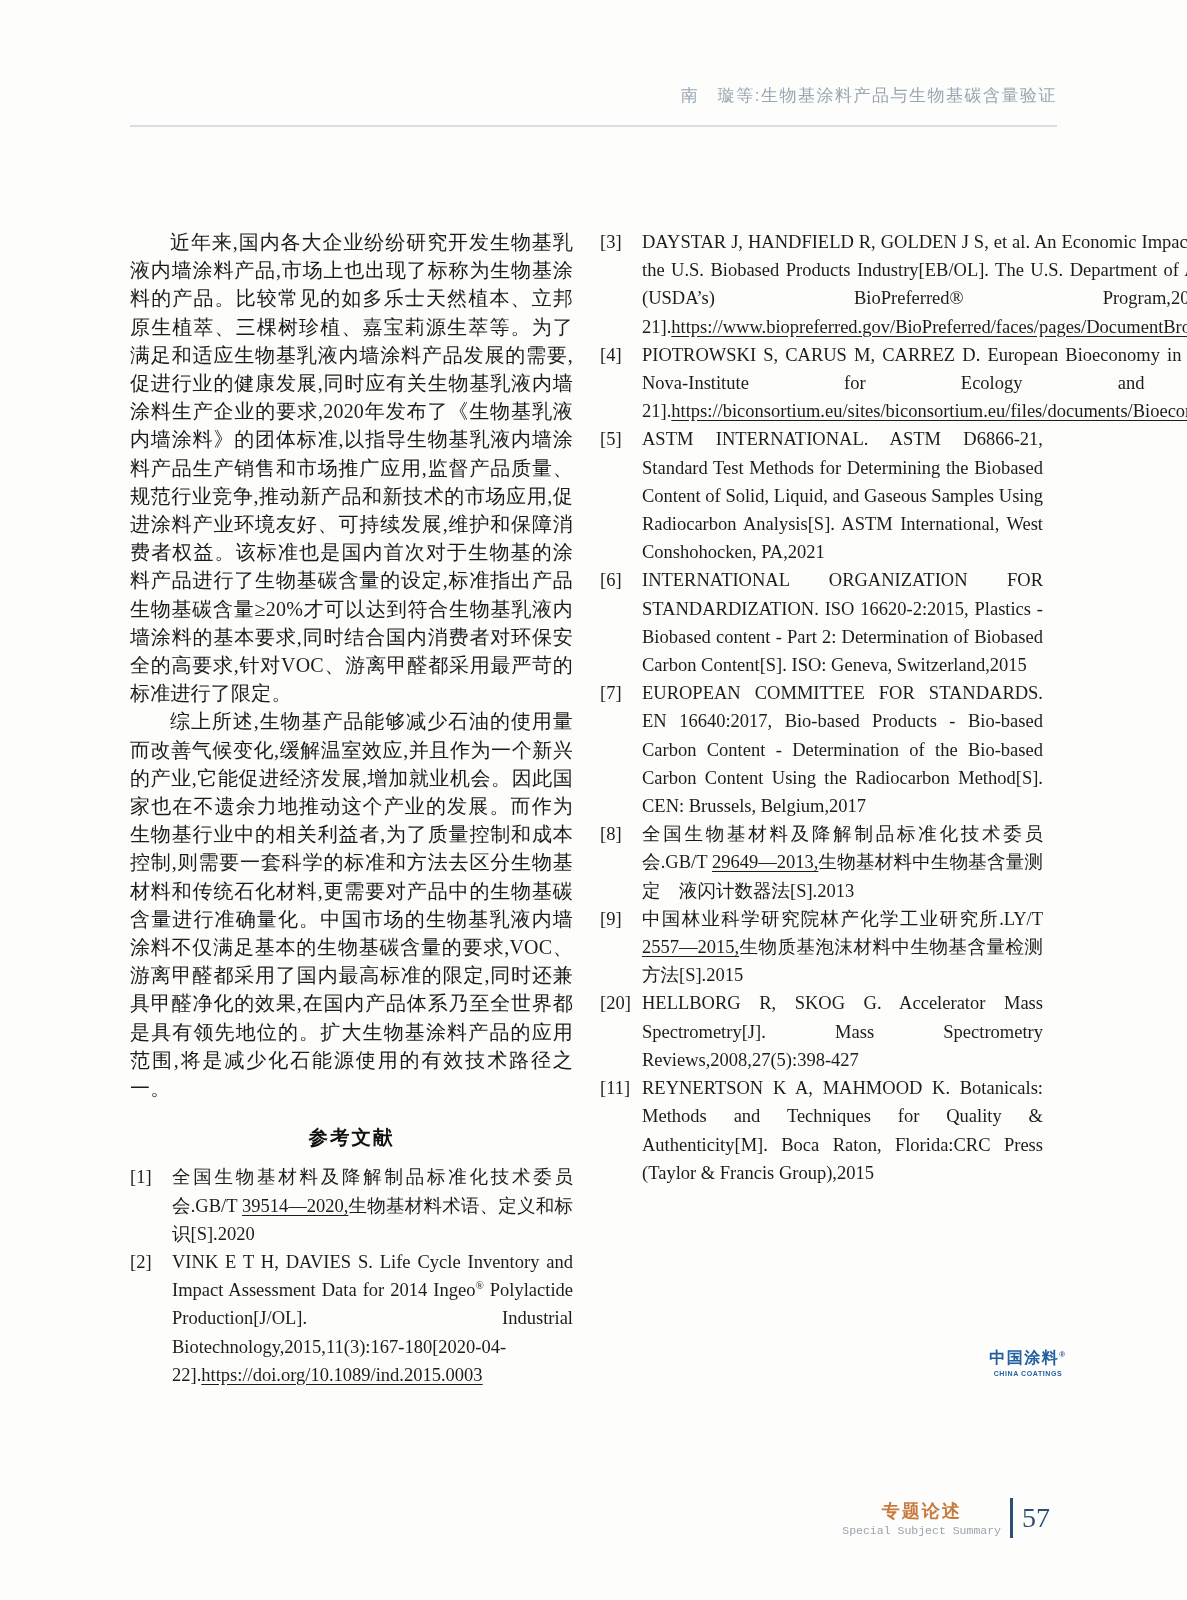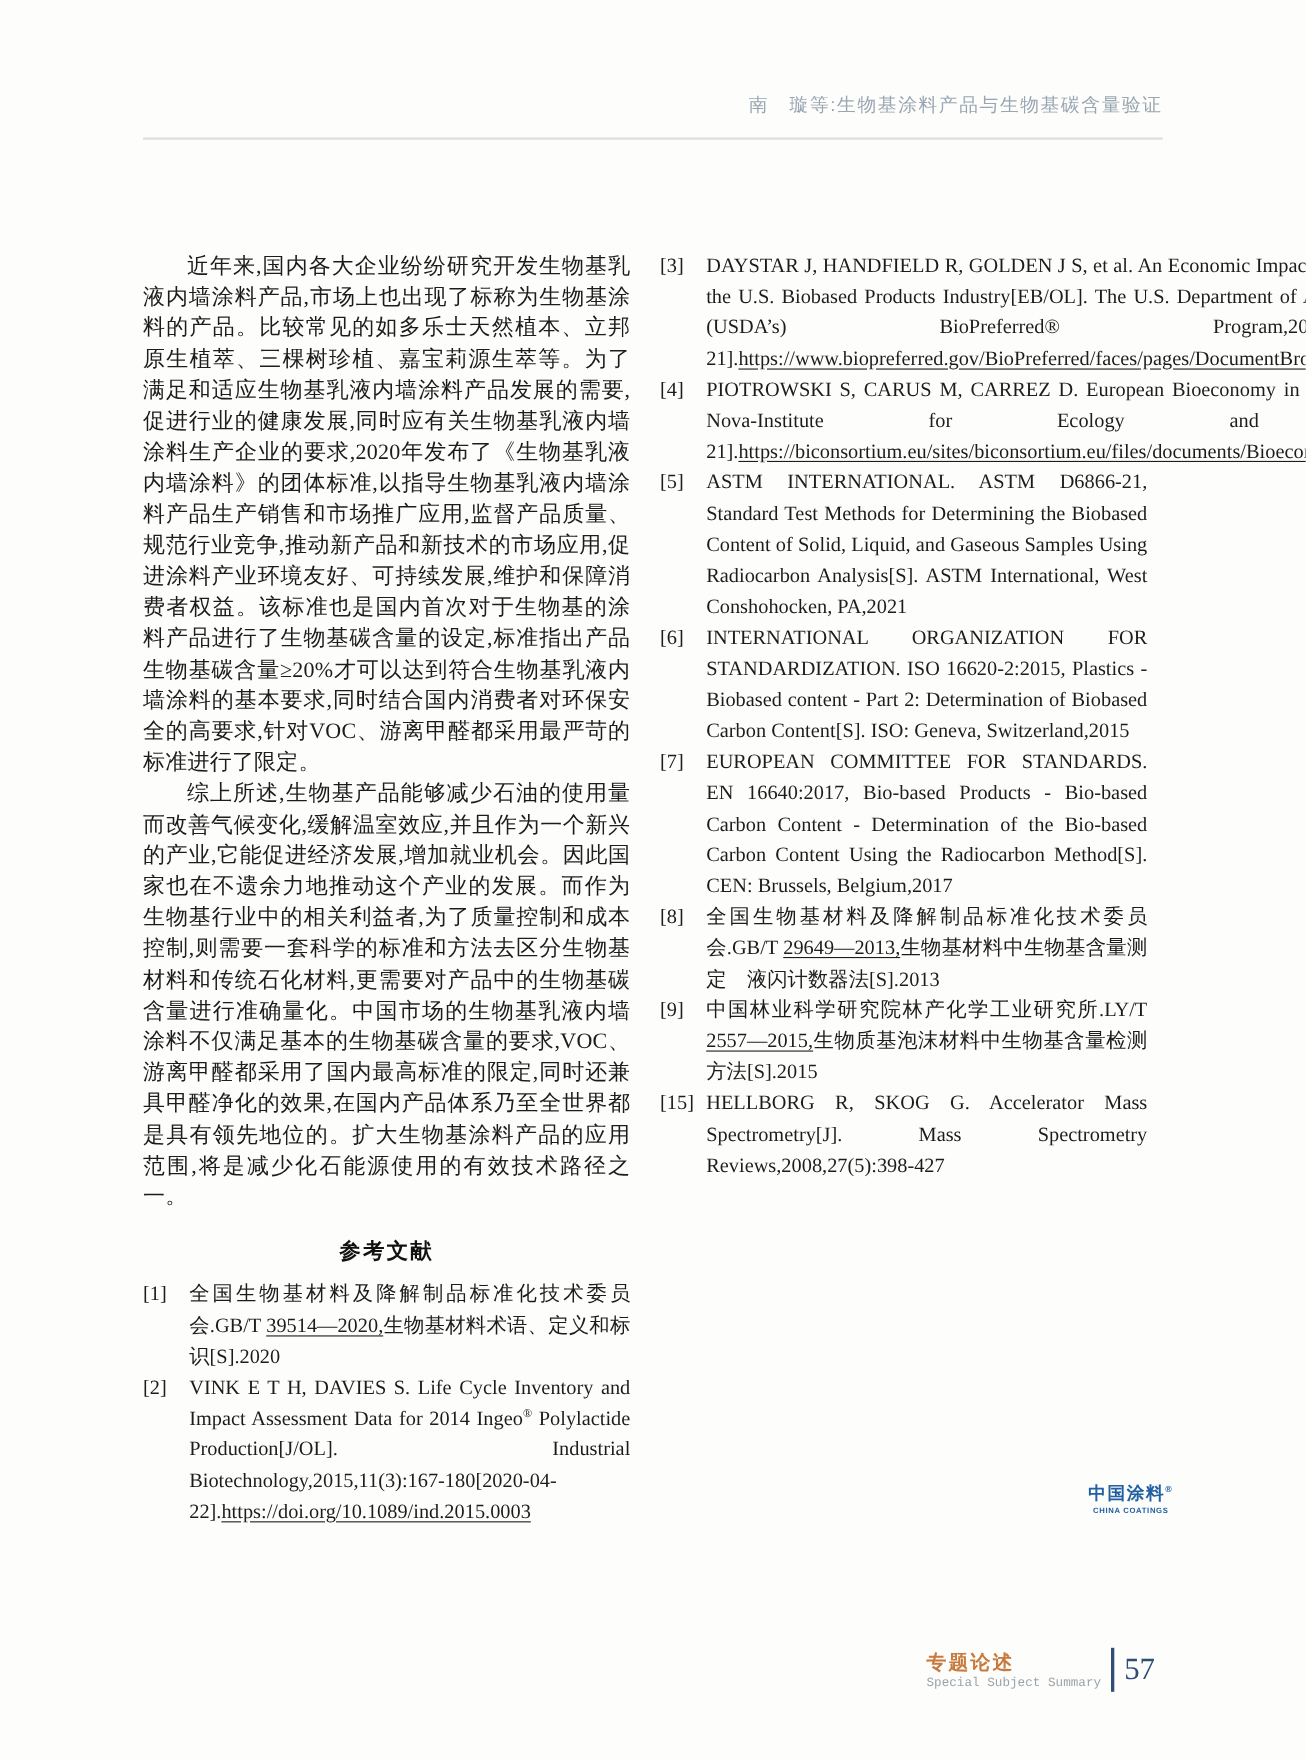--- a/index.html
+++ b/index.html
@@ -81,21 +81,21 @@
   }
   .logo-cn { font-size:16px; font-weight:bold; letter-spacing:1.5px; white-space:nowrap; }
   .logo-cn sup { font-size:8px; }
   .logo-en { font-size:7px; font-weight:bold; letter-spacing:0.6px; margin-top:1px; white-space:nowrap; }
 
   
   .page-footer {
     position:absolute; top:1498px; right:137px;
     display:flex; align-items:center; gap:9px;
   }
-  .footer-labels { text-align:left; }
+  .footer-labels { text-align:center; }
   .footer-cn {
     font-family:"Liberation Sans","DejaVu Sans",sans-serif;
     font-size:18px; font-weight:bold;
     color:#c87a3c; letter-spacing:2px;
   }
   .footer-en {
     font-family:Liberation Mono, monospace;
     font-size:11.5px; color:#9aa4ad; margin-top:1px; white-space:nowrap;
   }
   .footer-bar { width:3px; height:40px; background:#2e4e74; }
@@ -160,22 +160,26 @@
           </li>
           <li class="ref-item">
             <span class="ref-label">[8]</span>
             <span class="ref-text"><span>全国生物基材料及降解制品标准化技术委员会.GB/T </span><span class="u">29649—2013,</span><span>生物基材料中生物基含量测定　液闪计数器法[S].2013</span></span>
           </li>
           <li class="ref-item">
             <span class="ref-label">[9]</span>
             <span class="ref-text"><span>中国林业科学研究院林产化学工业研究所.LY/T </span><span class="u">2557—2015,</span><span>生物质基泡沫材料中生物基含量检测方法[S].2015</span></span>
           </li>
           <li class="ref-item">
-            <span class="ref-label">[15]</span>
+            <span class="ref-label">[20]</span>
             <span class="ref-text"><span>HELLBORG R, SKOG G. Accelerator Mass Spectrometry[J]. Mass Spectrometry Reviews,2008,27(5):398-427</span></span>
+          </li>
+          <li class="ref-item">
+            <span class="ref-label">[11]</span>
+            <span class="ref-text"><span>REYNERTSON K A, MAHMOOD K. Botanicals: Methods and Techniques for Quality &amp; Authenticity[M]. Boca Raton, Florida:CRC Press (Taylor &amp; Francis Group),2015</span></span>
           </li>
         </ol>
     </section>
 
   </main>
 
   <div class="logo">
     <div class="logo-cn"><span>中国涂料</span><sup>®</sup></div>
     <div class="logo-en">CHINA COATINGS</div>
   </div>

